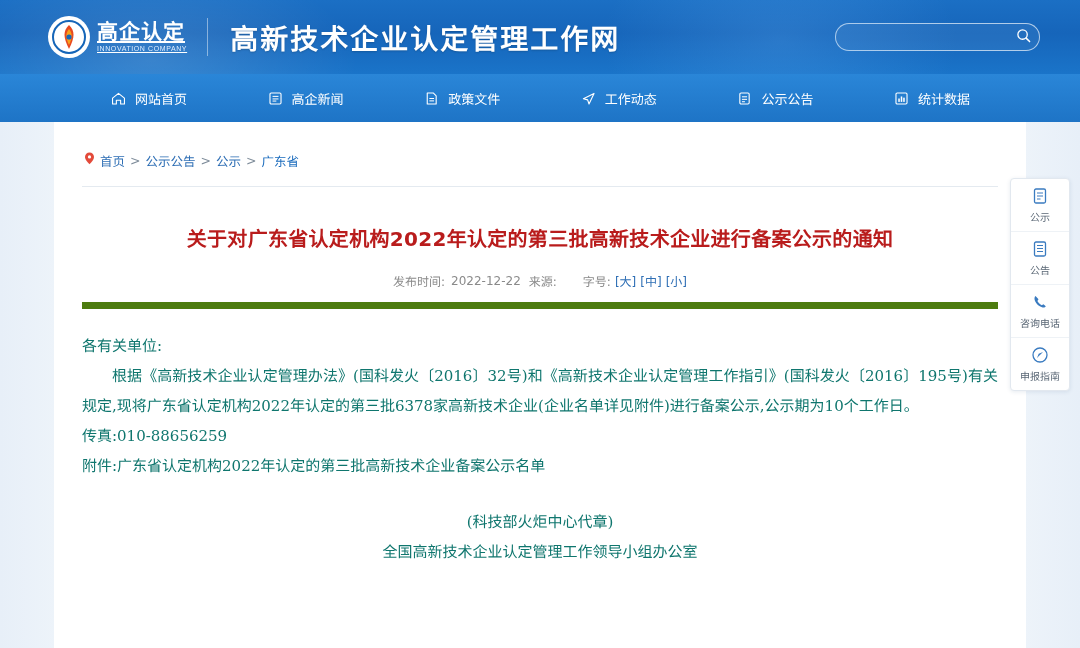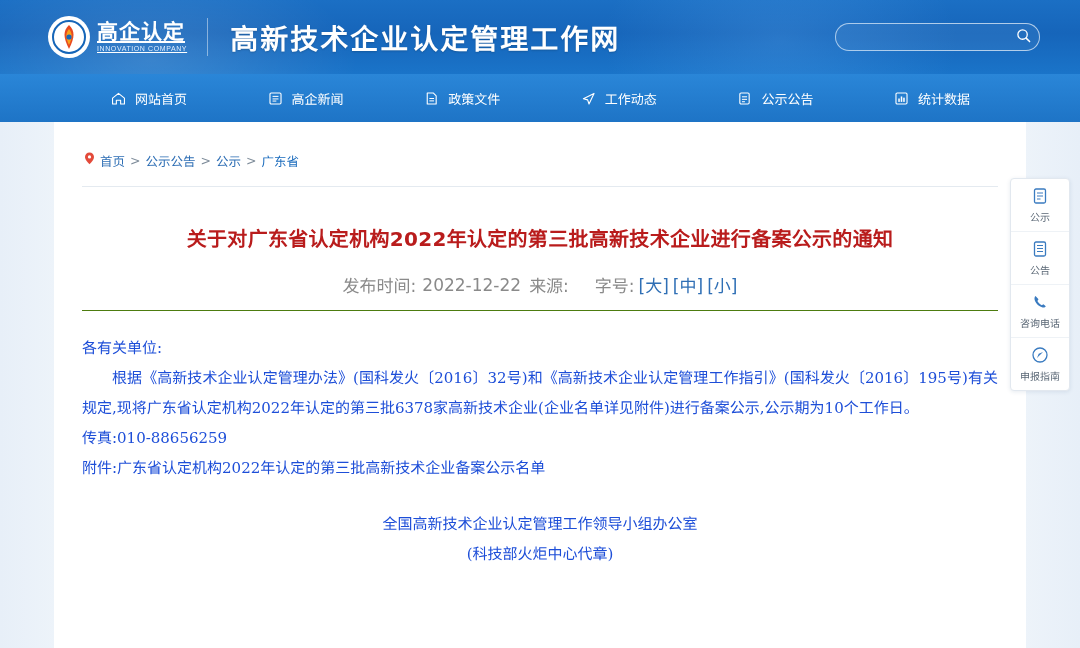--- a/index.html
+++ b/index.html
@@ -195,35 +195,35 @@
     color: #b91c1c;
     font-family: "DejaVu Sans", sans-serif;
     margin: 36px 0 0 0;
     letter-spacing: 0.3px;
   }
   .doc-meta {
     display: flex;
     align-items: center;
     justify-content: center;
     gap: 26px;
-    font-size: 17px;
+    font-size: 12px;
     color: #8a8a8a;
     margin-top: 20px;
     padding-bottom: 13px;
-    border-bottom: 1px solid #4d7c0f;
+    border-bottom: 7px solid #4d7c0f;
     font-family: "DejaVu Sans", sans-serif;
   }
   .font-sizes { display: flex; align-items: center; gap: 4px; }
   .font-sizes .fs { color: #2f6fb5; cursor: pointer; }
 
   .doc-body {
     margin-top: 22px;
     font-family: "DejaVu Serif", serif;
     font-size: 15px;
-    color: #1d4ed8;
+    color: #0f766e;
     line-height: 2.0;
     text-align: justify;
   }
   .doc-body p { margin: 0; }
   .indent { text-indent: 2em; }
   .center { text-align: center; text-indent: 0; }
   .sign-block { margin-top: 26px; }
 
   
   .rail {
@@ -396,22 +396,22 @@
       </span>
     </div>
 
     <div class="doc-body">
       <p>各有关单位:</p>
       <p class="indent">根据《高新技术企业认定管理办法》(国科发火〔2016〕32号)和《高新技术企业认定管理工作指引》(国科发火〔2016〕195号)有关规定,现将广东省认定机构2022年认定的第三批6378家高新技术企业(企业名单详见附件)进行备案公示,公示期为10个工作日。</p>
       <p>传真:010-88656259</p>
       <p>附件:广东省认定机构2022年认定的第三批高新技术企业备案公示名单</p>
 
       <div class="sign-block">
+        <p class="center">(科技部火炬中心代章)</p>
         <p class="center">全国高新技术企业认定管理工作领导小组办公室</p>
-        <p class="center">(科技部火炬中心代章)</p>
       </div>
     </div>
   </div>
 
   <div class="rail">
     <div class="rail-item">
       <span>
         <svg width="20" height="20" viewBox="0 0 20 20" aria-hidden="true">
           <rect x="4.5" y="3" width="11" height="14" rx="1.5" fill="none" stroke="#3a7bc0" stroke-width="1.3"></rect>
           <line x1="7" y1="7" x2="13" y2="7" stroke="#3a7bc0" stroke-width="1.2"></line>

